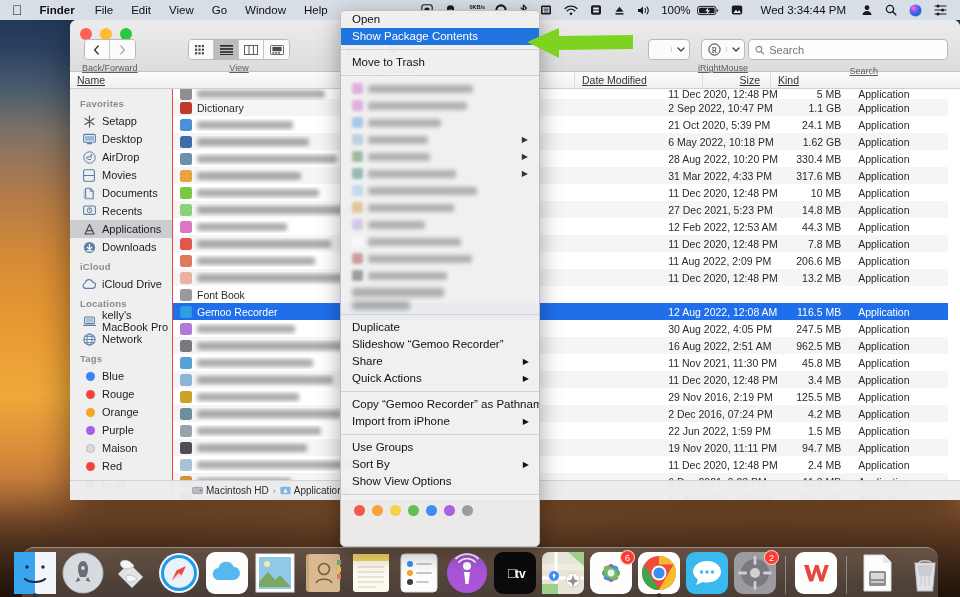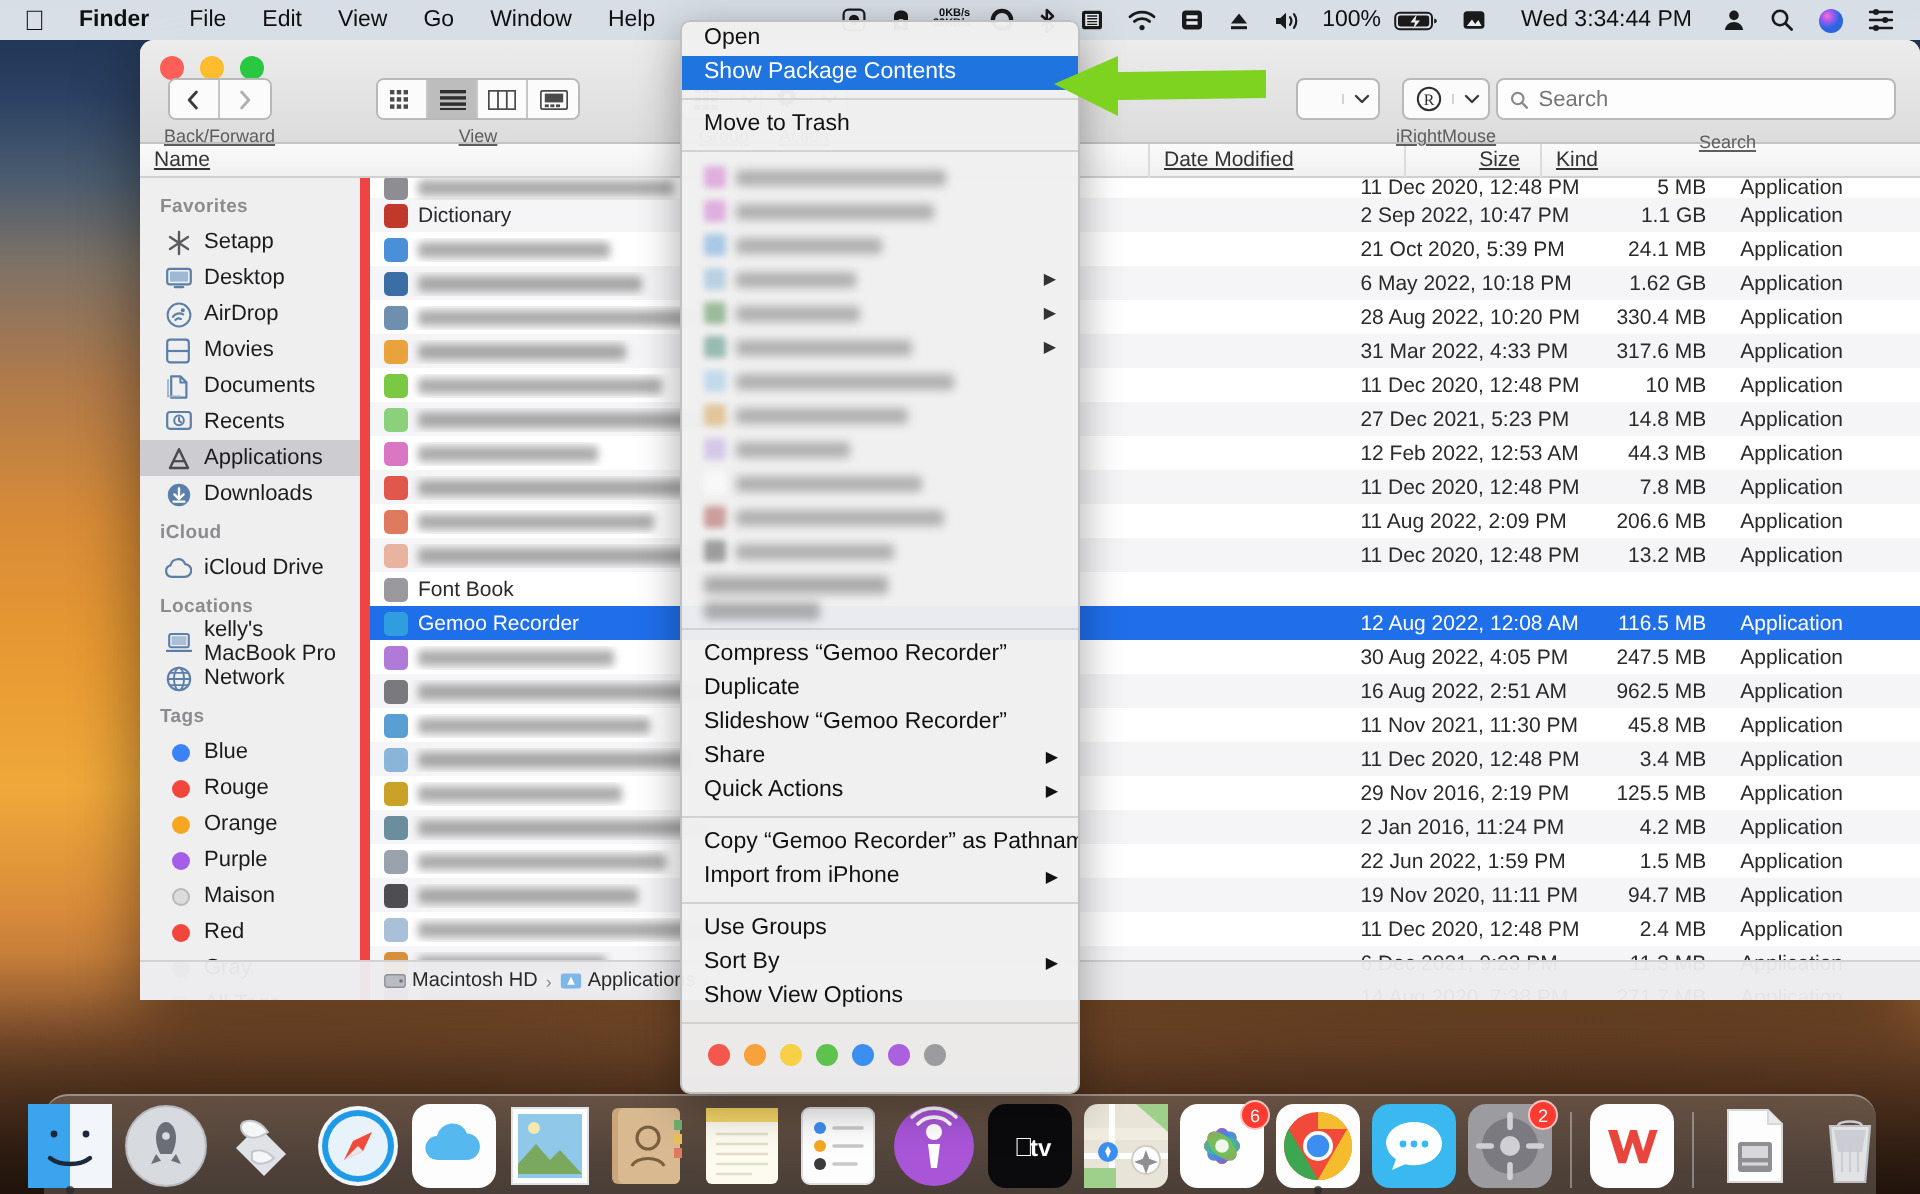--- a/index.html
+++ b/index.html
@@ -79,22 +79,22 @@
     height: 17px; display: flex; align-items: center;
     background: linear-gradient(180deg,#fbfbfb,#f0f0f0);
     border-bottom: 1px solid #d0d0d0; font-size: 10.5px; color: #333; text-decoration: underline;
   }
   #colhead .ch { border-right: 1px solid #dcdcdc; height: 17px; line-height: 17px; padding-left: 7px; overflow: hidden; white-space: nowrap; }
   .c-name { width: 505px; } .c-date { width: 128px; } .c-size { width: 68px; text-align: right; padding-right: 10px !important; padding-left: 0 !important; }
   .c-kind { width: 100px; border-right: none !important; }
   #body-area { display: flex; height: 411px; }
   
   #sidebar {
-    width: 115px; background: rgba(238,238,240,.97);
-    border-right: 5px solid #ef4444; padding-top: 4px; overflow: hidden;
+    width: 103px; background: rgba(238,238,240,.97);
+    border-right: 1px solid #ef4444; padding-top: 4px; overflow: hidden;
   }
   .sb-head { font-size: 9.5px; color: #8b8b90; font-weight: bold; padding: 5px 0 3px 10px; letter-spacing: .2px; }
   .sb-item { display: flex; align-items: center; gap: 6px; height: 18px; padding-left: 12px; font-size: 11px; color: #1c1c1e; }
   .sb-item.sel { background: #cdcdd1; }
   .sb-ic { width: 14px; height: 14px; display: flex; align-items: center; justify-content: center; flex: 0 0 14px; }
   .dot { width: 9px; height: 9px; border-radius: 50%; margin-left: 2px; }
   
   #filelist { width: 775px; position: relative; overflow: hidden; background: #fff; }
   .row { display: flex; height: 17px; align-items: center; font-size: 10.5px; color: #2a2a2a; }
   .row.alt { background: #f5f5f7; }
@@ -768,21 +768,21 @@
           </div>
           <div class="cell-date">29 Nov 2016, 2:19 PM</div>
           <div class="cell-size">125.5 MB</div>
           <div class="cell-kind">Application</div>
         </div>
         <div class="row alt">
           <div class="cell-name">
             <span class="appic" style="background: rgb(107, 142, 159);"></span>
             <span class="blurname" style="width: 144px; background: rgb(90, 90, 90);"></span>
           </div>
-          <div class="cell-date">2 Jan 2016, 11:24 PM</div>
+          <div class="cell-date">2 Dec 2016, 07:24 PM</div>
           <div class="cell-size">4.2 MB</div>
           <div class="cell-kind">Application</div>
         </div>
         <div class="row">
           <div class="cell-name">
             <span class="appic" style="background: rgb(154, 163, 173);"></span>
             <span class="blurname" style="width: 124px; background: rgb(90, 90, 90);"></span>
           </div>
           <div class="cell-date">22 Jun 2022, 1:59 PM</div>
           <div class="cell-size">1.5 MB</div>
@@ -908,23 +908,20 @@
     </div>
     <div class="mrow-blur">
       <span class="sq" style="background: rgb(90, 90, 90);"></span>
       <span class="tx" style="width: 79.36px;"></span>
     </div>
     <div class="mblur">
       <div class="bl" style="width:92px;background:#5a5a5a"></div>
       <div class="bl" style="width:58px;background:#5a5a5a"></div>
     </div>
     <div class="msep"></div>
-    <div class="mi">
-      <span>Compress “Gemoo Recorder”</span>
-    </div>
     <div class="mi">
       <span>Duplicate</span>
     </div>
     <div class="mi">
       <span>Slideshow “Gemoo Recorder”</span>
     </div>
     <div class="mi">
       <span>Share</span>
       <span class="arr">▶</span>
     </div>

